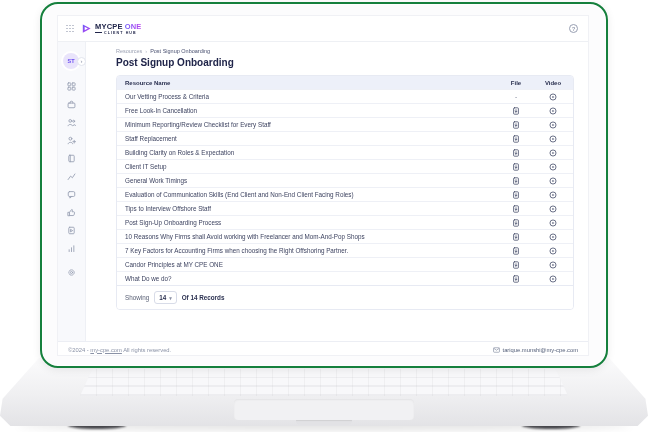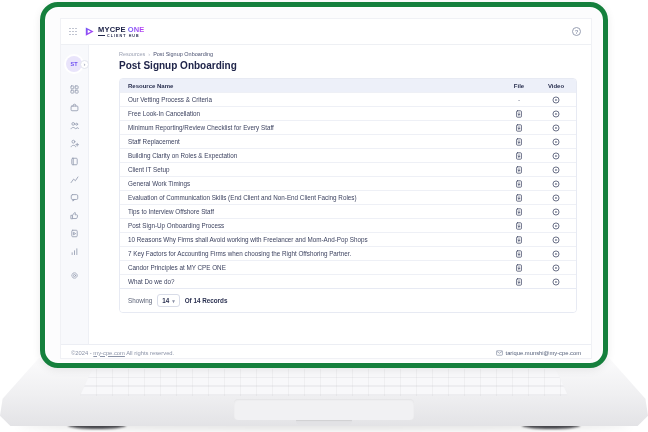--- a/index.html
+++ b/index.html
@@ -22,21 +22,21 @@
     border-radius:2px; }
   .trackpad { position:absolute; left:234px; top:399px; width:180px; height:21px; z-index:2;
     background:#f1f1f3; border-radius:4px; box-shadow:inset 0 1px 2px rgba(0,0,0,.06); }
   .lip-notch { position:absolute; left:296px; top:420px; width:56px; height:5px; z-index:2;
     background:#e2e2e5; border-radius:0 0 6px 6px; box-shadow:inset 0 1px 1px rgba(0,0,0,.08); }
   .foot { position:absolute; top:422px; width:58px; height:7px; z-index:0;
     background:#46464b; border-radius:50%; filter:blur(1px); }
   .foot.left { left:68px; } .foot.right { left:522px; }
 
   .screen { position:absolute; left:40px; top:2px; width:568px; height:366px; z-index:3;
-    background:#fcfcfd; border:5px solid #15803d; border-radius:18px;
+    background:#fcfcfd; border:2px solid #15803d; border-radius:18px;
     box-shadow:0 2px 8px rgba(0,0,0,.08), inset 0 0 0 1px #fff; }
 
   
   .app { position:absolute; left:15px; top:11px; width:532px; height:341px;
     background:#ffffff; overflow:hidden; font-size:6.5px; color:#3d4360;
     border:1px solid #f0f1f5; }
   .app-header { height:26px; display:flex; align-items:center; padding:0 10px 0 8px;
     border-bottom:1px solid #eef0f4; background:#fff; position:relative; z-index:4; }
   .menu-grid { width:8px; height:8px; margin-right:7px; position:relative; cursor:pointer; }
   .menu-grid i { position:absolute; width:1.6px; height:1.6px; background:#b9bdcb; border-radius:50%; }

